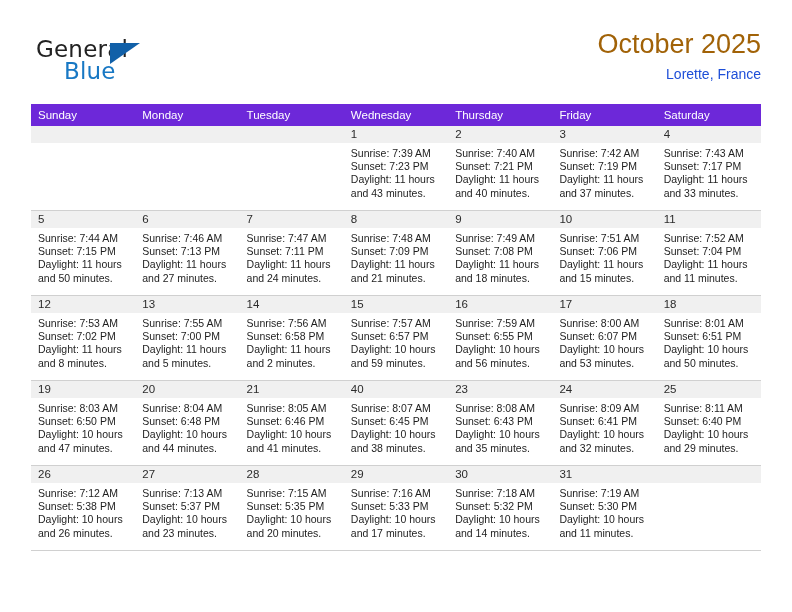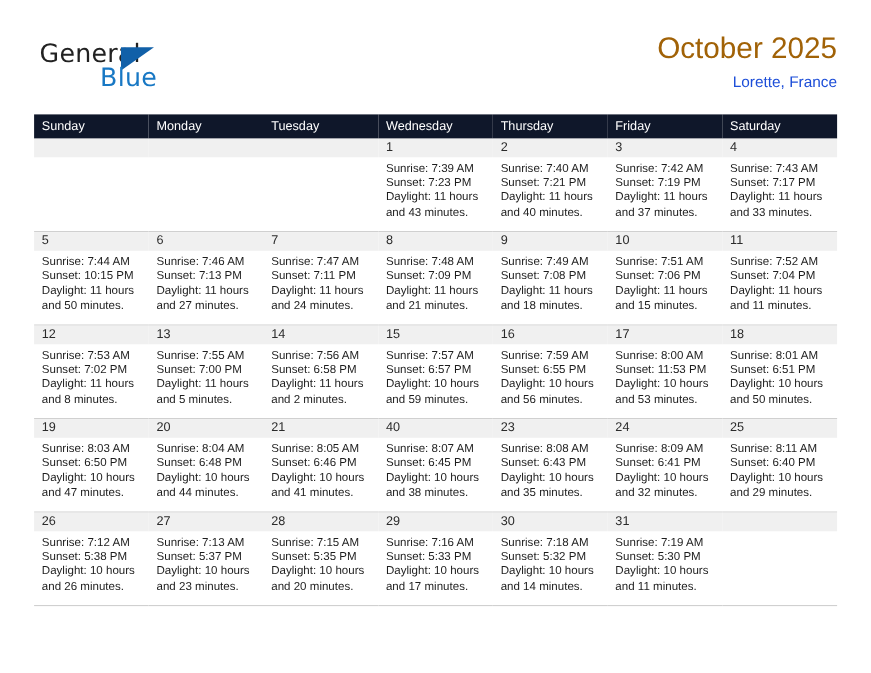--- a/index.html
+++ b/index.html
@@ -46,21 +46,20 @@
     font-family: "DejaVu Sans", sans-serif;
   }
   .brand-blue {
     position: absolute;
     left: 28px;
     top: 22px;
     font-size: 23px;
     letter-spacing: 0.2px;
     color: #1878c4;
     font-family: "DejaVu Sans", sans-serif;
-    margin-left: 27px;
   }
   .brand-tri {
     position: absolute;
     left: 74px;
     top: 7px;
     width: 0;
     height: 0;
     border-left: 30px solid #1160a8;
     border-bottom: 21px solid transparent;
   }
@@ -88,21 +87,21 @@
   
   .calendar {
     position: absolute;
     left: 31px;
     top: 104px;
     width: 730px;
     border-collapse: collapse;
     table-layout: fixed;
   }
   .calendar th {
-    background: #0f172a;
+    background: #6d28d9;
     color: #ffffff;
     font-size: 11.5px;
     font-weight: normal;
     text-align: left;
     padding: 5px 0 5px 7px;
     height: 11px;
     border: none;
   }
   .calendar td {
     vertical-align: top;
@@ -240,21 +239,21 @@
               </div>
             </div>
           </td>
         </tr>
         <tr class="week-row">
           <td>
             <div class="cell filled">
               <div class="daynum-band">5</div>
               <div class="cell-body">
                 <div>Sunrise: 7:44 AM</div>
-                <div>Sunset: 10:15 PM</div>
+                <div>Sunset: 7:15 PM</div>
                 <div>Daylight: 11 hours</div>
                 <div>and 50 minutes.</div>
               </div>
             </div>
           </td>
           <td>
             <div class="cell filled">
               <div class="daynum-band">6</div>
               <div class="cell-body">
                 <div>Sunrise: 7:46 AM</div>
@@ -374,21 +373,21 @@
                 <div>Daylight: 10 hours</div>
                 <div>and 56 minutes.</div>
               </div>
             </div>
           </td>
           <td>
             <div class="cell filled">
               <div class="daynum-band">17</div>
               <div class="cell-body">
                 <div>Sunrise: 8:00 AM</div>
-                <div>Sunset: 11:53 PM</div>
+                <div>Sunset: 6:07 PM</div>
                 <div>Daylight: 10 hours</div>
                 <div>and 53 minutes.</div>
               </div>
             </div>
           </td>
           <td>
             <div class="cell filled">
               <div class="daynum-band">18</div>
               <div class="cell-body">
                 <div>Sunrise: 8:01 AM</div>

